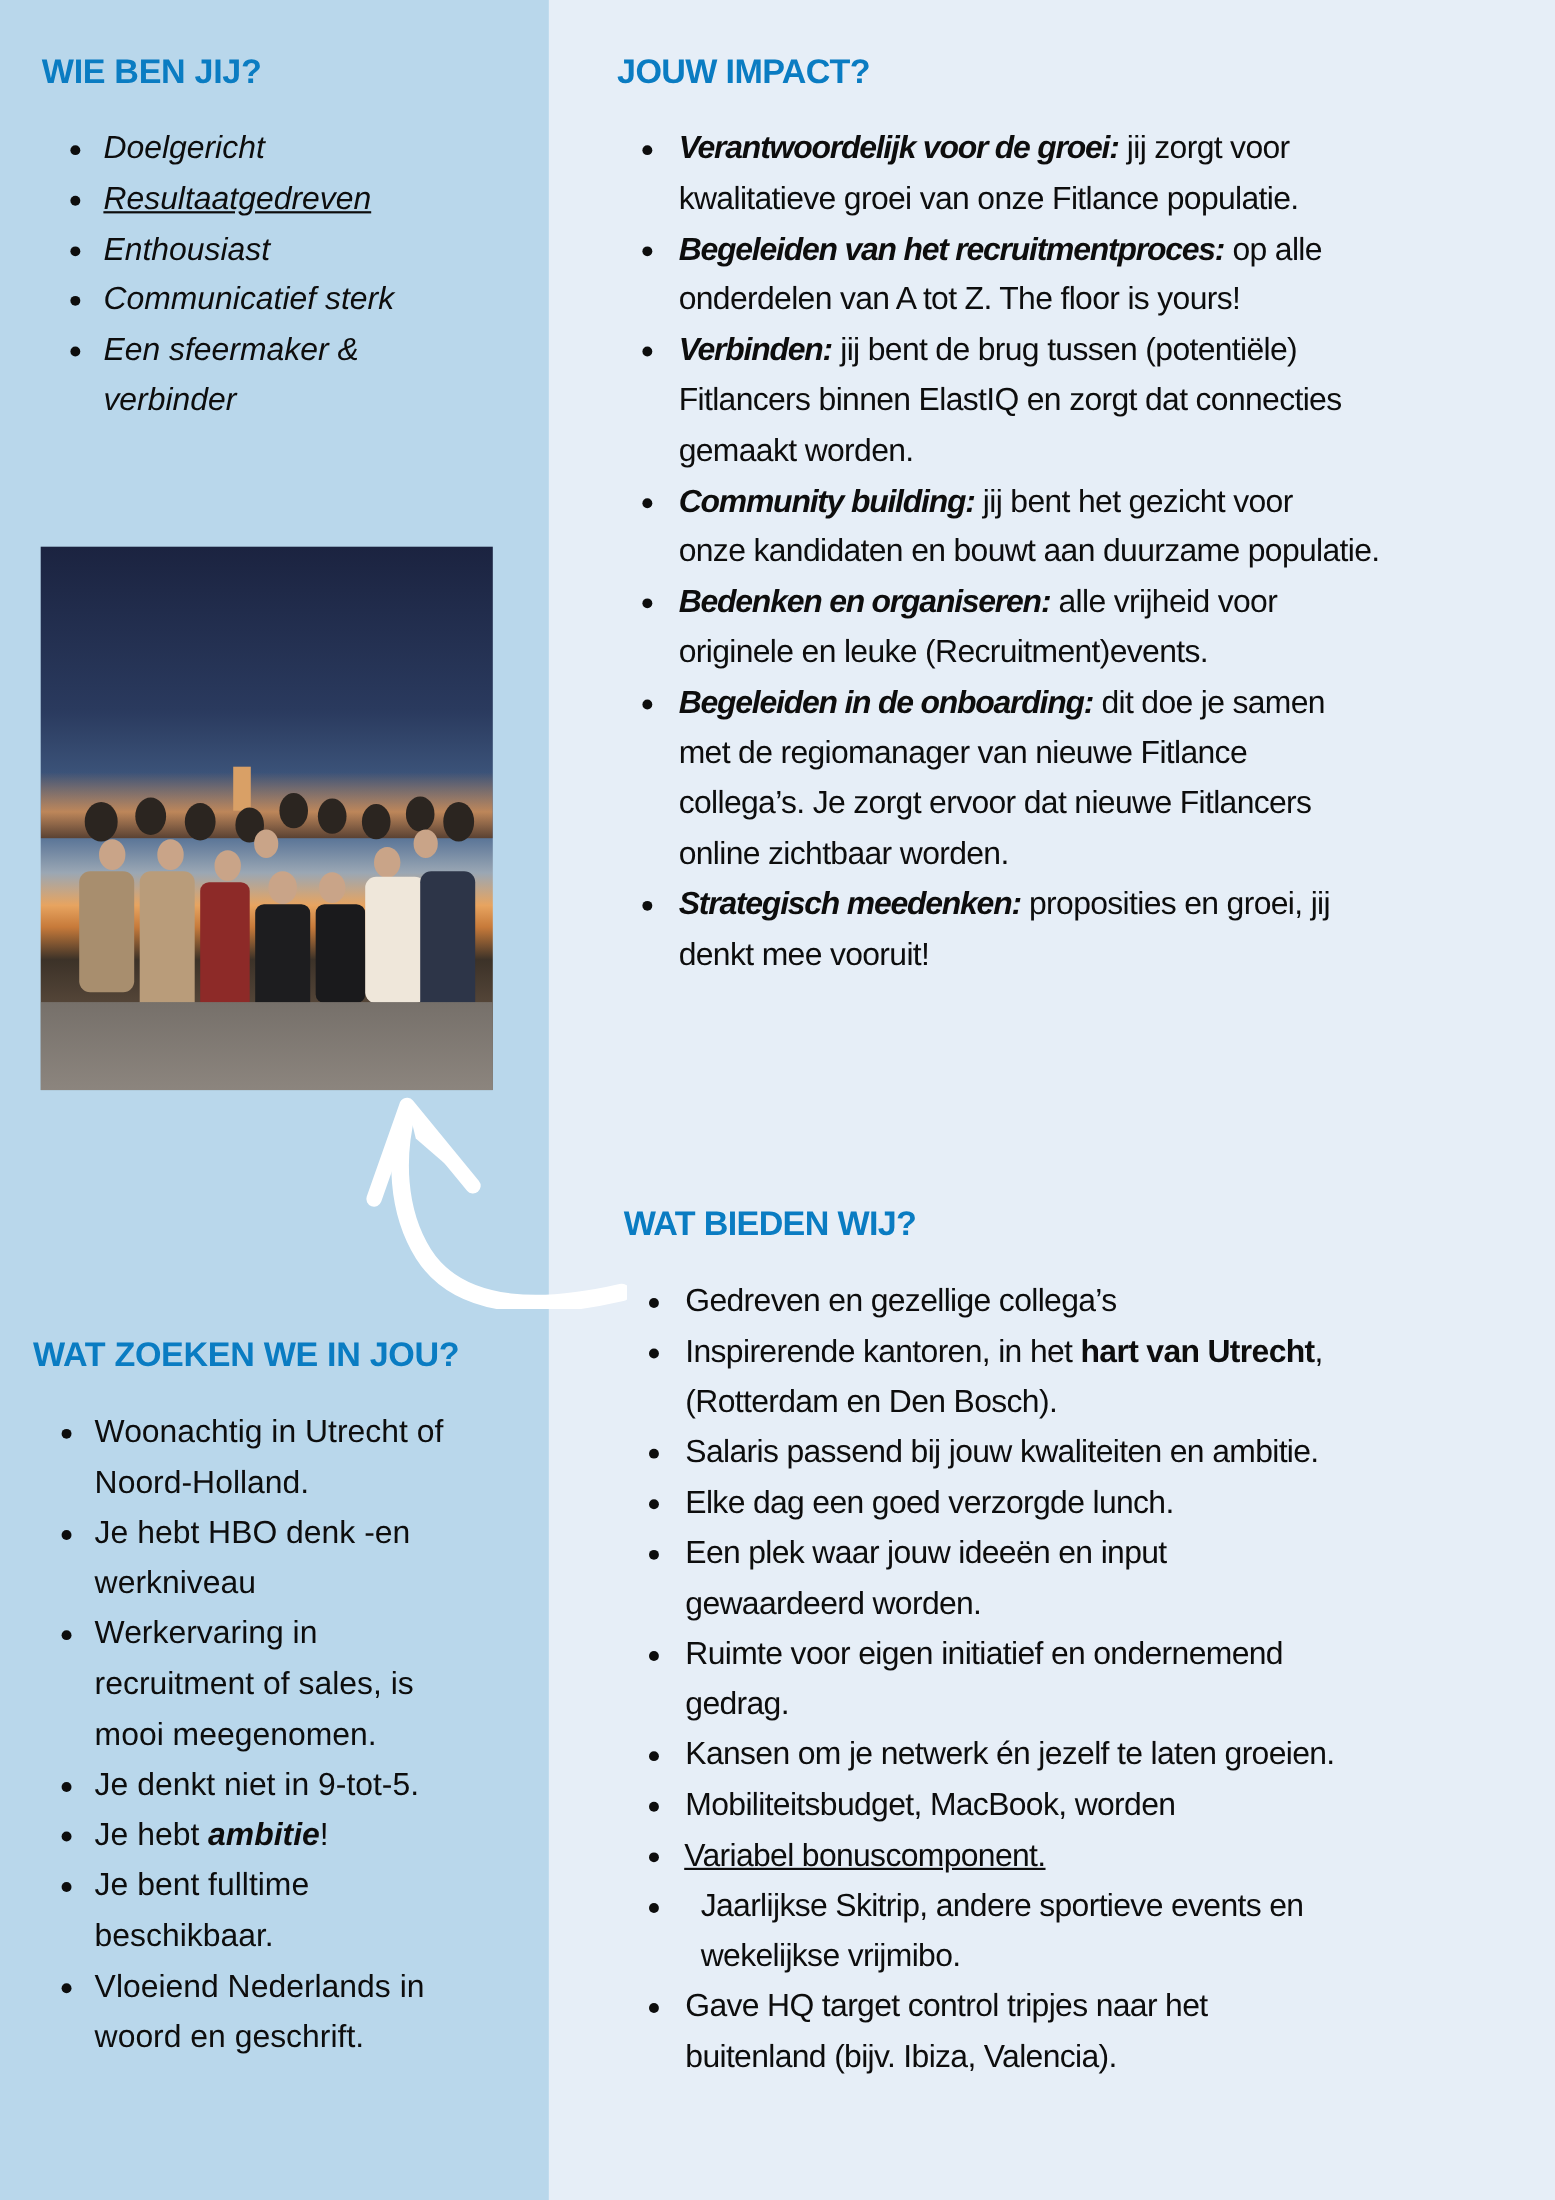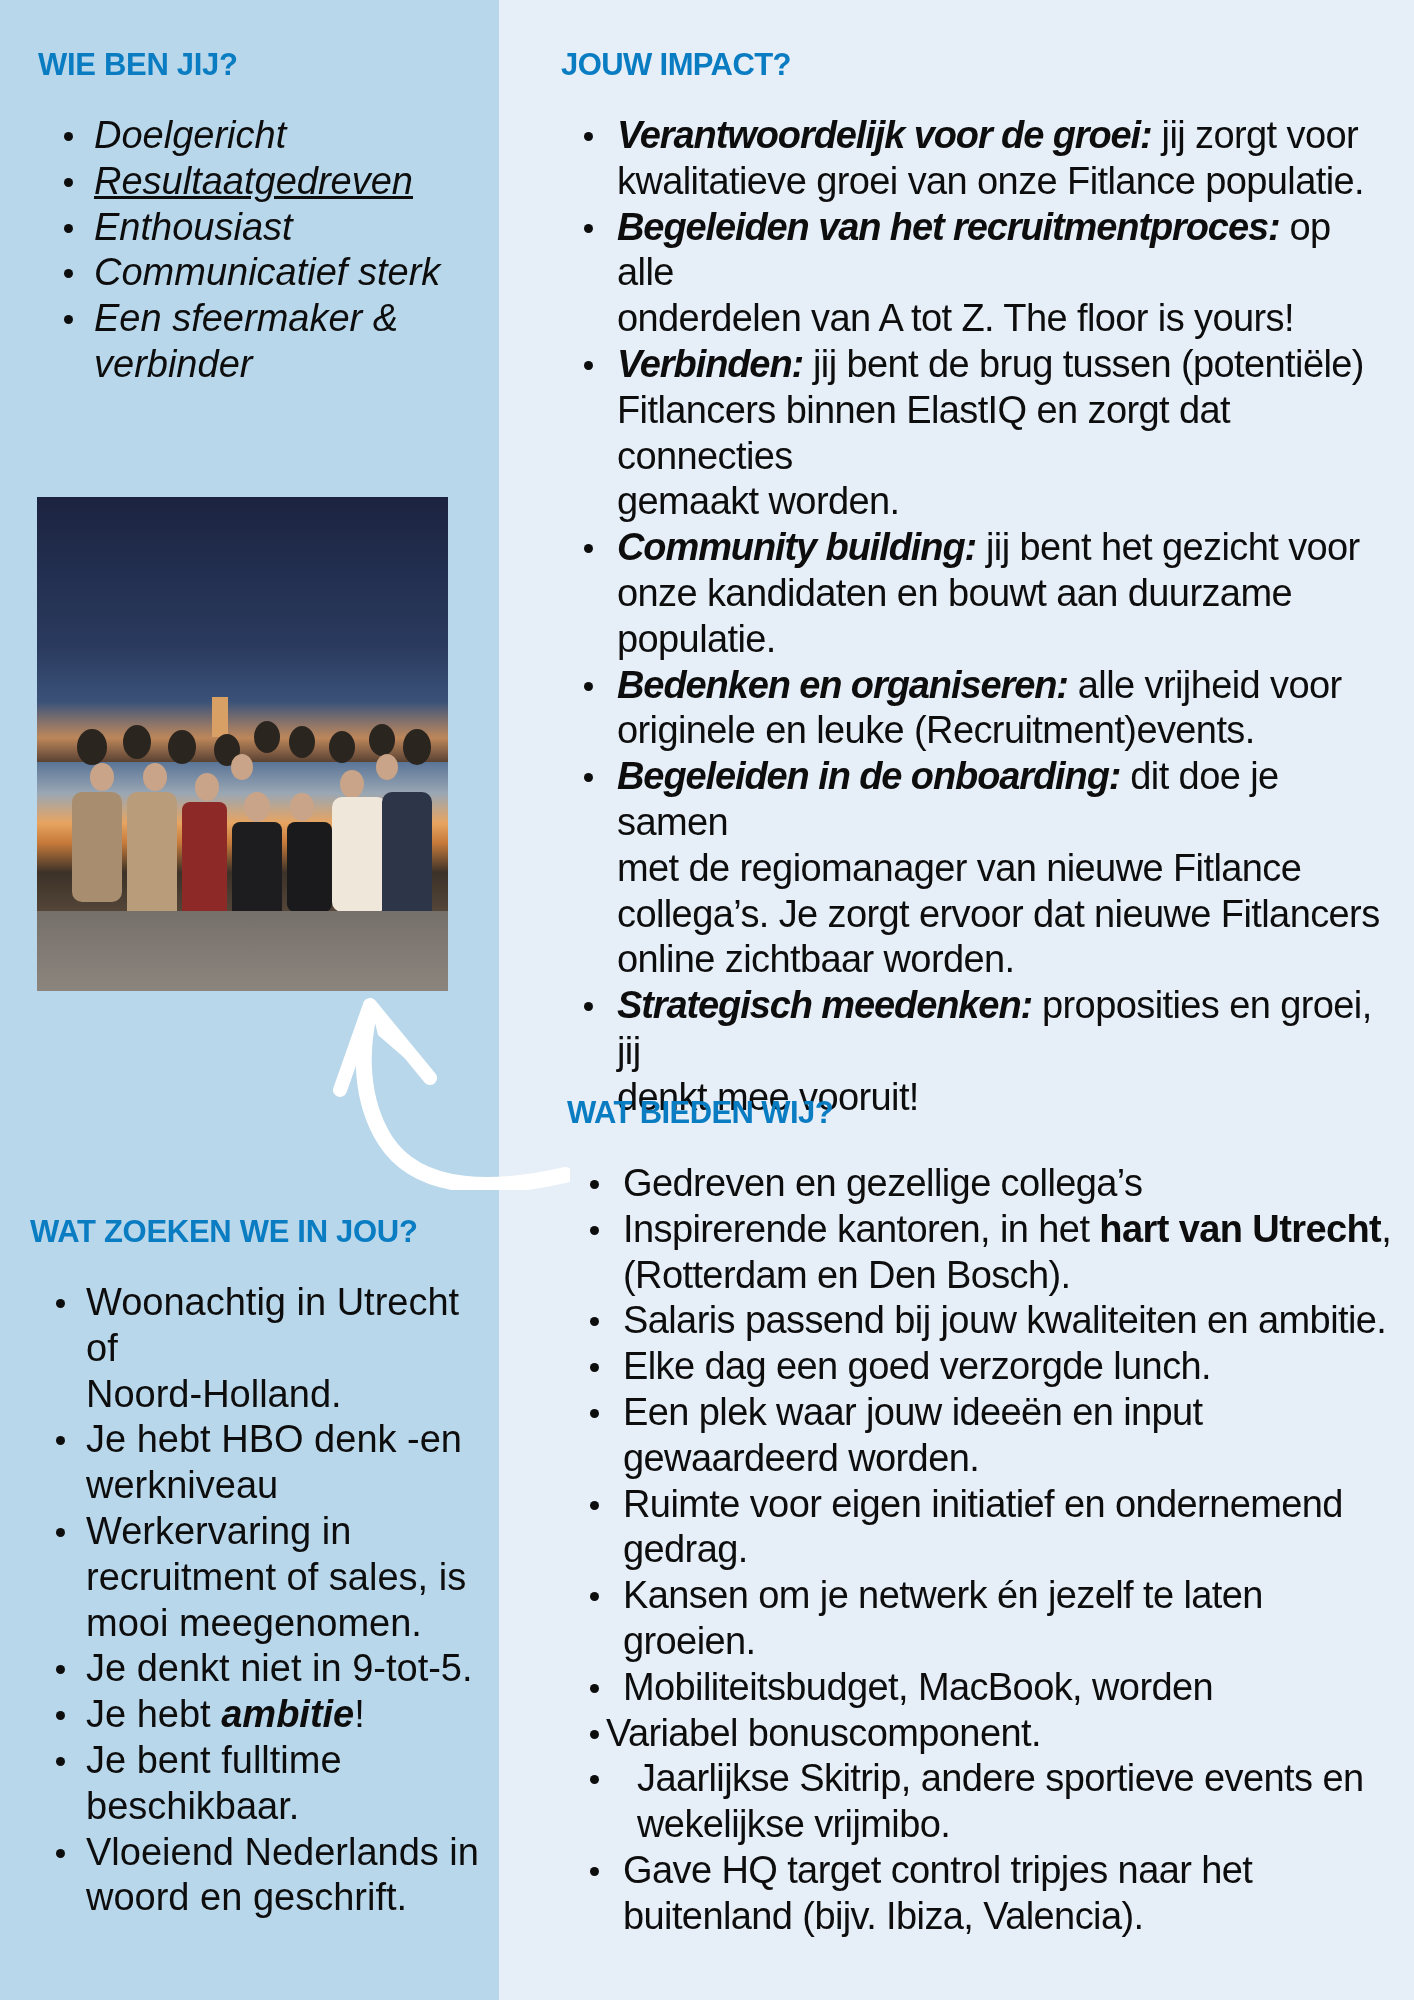--- a/index.html
+++ b/index.html
@@ -23,21 +23,21 @@
       font-family: "Liberation Sans", sans-serif;
       font-weight: bold;
       font-size: 31px;
       color: #0A7CC2;
       letter-spacing: -0.3px;
       white-space: nowrap;
     }
     ul.blist {
       position: absolute;
       list-style: none;
-      font-size: 38px;
+      font-size: 29px;
       line-height: 45.8px;
     }
     ul.blist li {
       position: relative;
       padding-left: 0;
     }
     ul.blist li .bullet {
       position: absolute;
       width: 9px; height: 9px; border-radius: 50%;
       background: #0d0d0d;
@@ -190,21 +190,21 @@
   <li>
       <span class="bullet" style="left:0;"></span>
       <div style="margin-left:33px;"><span>Kansen om je netwerk én jezelf te laten groeien.</span></div>
     </li>
   <li>
       <span class="bullet" style="left:0;"></span>
       <div style="margin-left:33px;"><span>Mobiliteitsbudget, MacBook, worden</span></div>
     </li>
   <li>
       <span class="bullet" style="left:0;"></span>
-      <div style="margin-left:16px;"><span>Variabel bonuscomponent.</span></div>
+      <div style="margin-left:32px;text-decoration:underline;"><span>Variabel bonuscomponent.</span></div>
     </li>
   <li>
       <span class="bullet" style="left:0;"></span>
       <div style="margin-left:47px;"><span>Jaarlijkse Skitrip, andere sportieve events en</span><br><span>wekelijkse vrijmibo.</span></div>
     </li>
   <li>
       <span class="bullet" style="left:0;"></span>
       <div style="margin-left:33px;"><span>Gave HQ target control tripjes naar het</span><br><span>buitenland (bijv. Ibiza, Valencia).</span></div>
     </li>
 </ul>

